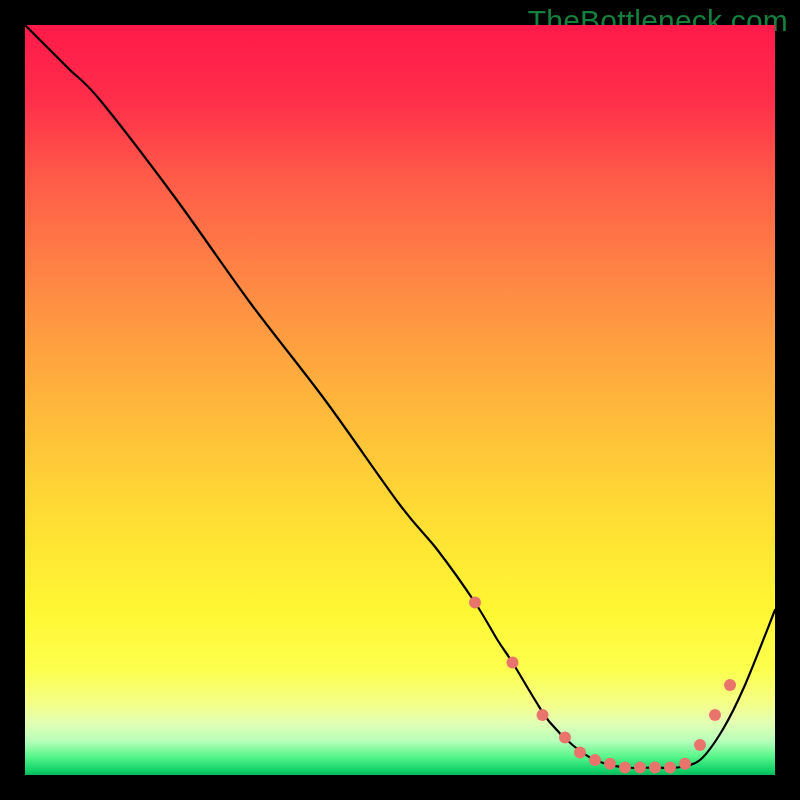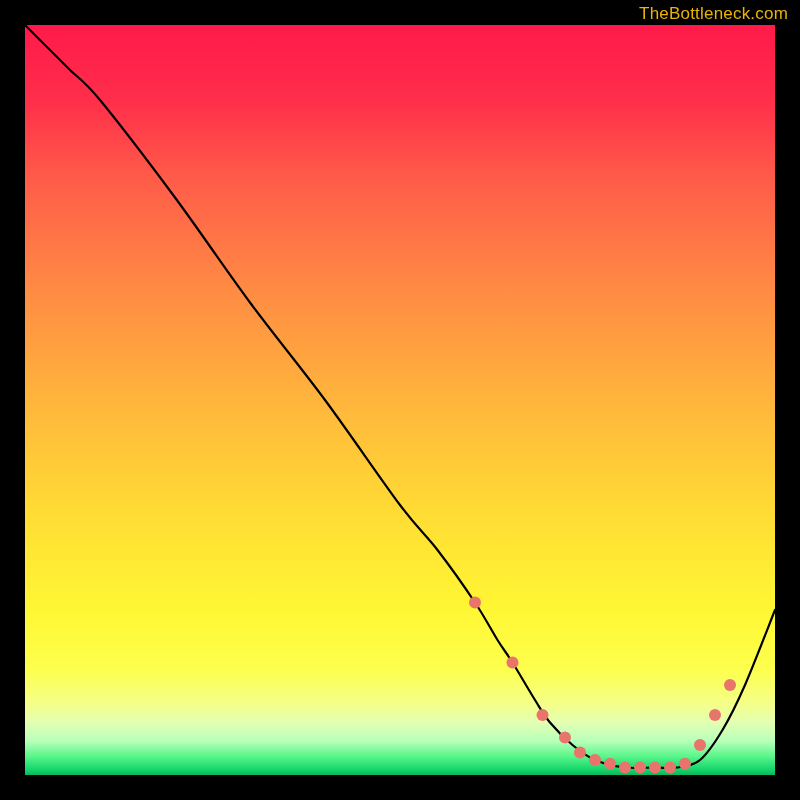--- a/index.html
+++ b/index.html
@@ -15,23 +15,23 @@
     top: 0;
     left: 0;
     width: 800px;
     height: 800px;
     background: #000;
   }
   .watermark {
     position: absolute;
     top: 4px;
     right: 12px;
-    color: #eab308;
+    color: #15803d;
     font-family: Arial, Helvetica, sans-serif;
-    font-size: 17px;
+    font-size: 30px;
     letter-spacing: 0.2px;
     user-select: none;
   }
   .plot {
     position: absolute;
     top: 25px;
     left: 25px;
     width: 750px;
     height: 750px;
     overflow: hidden;

